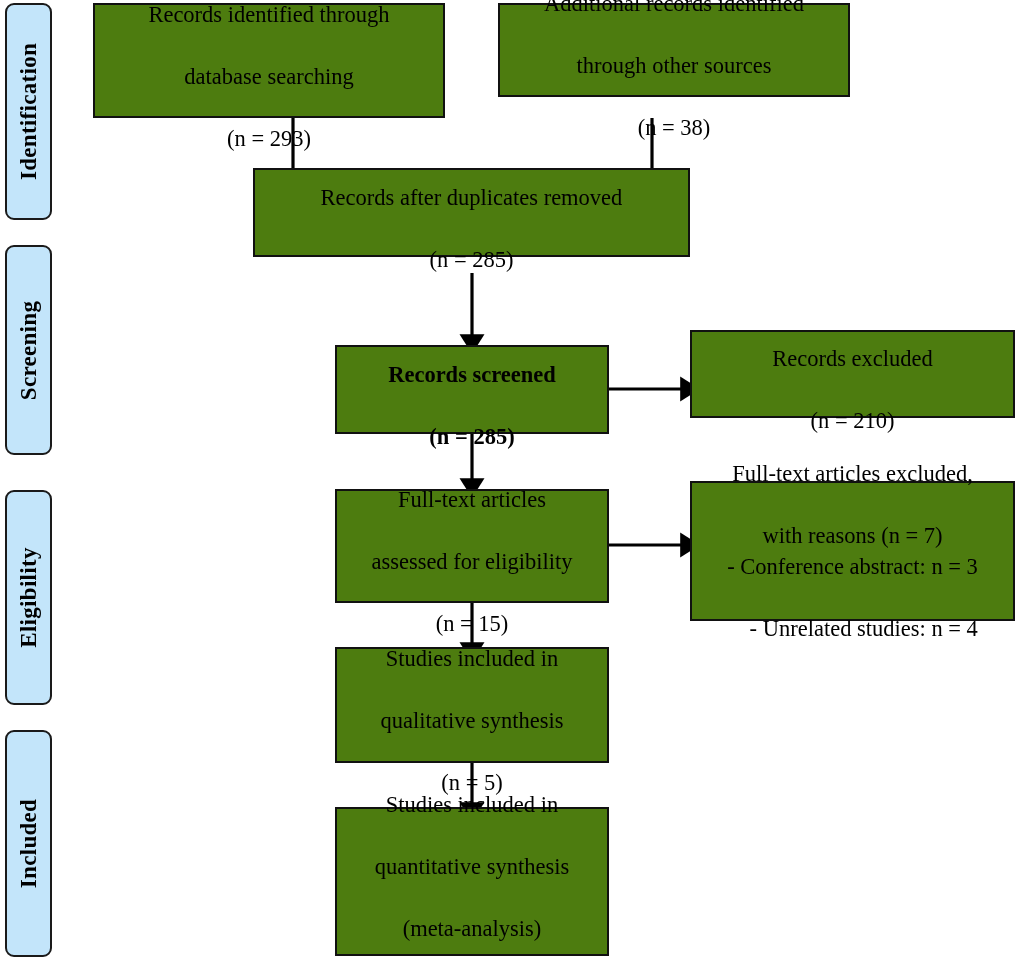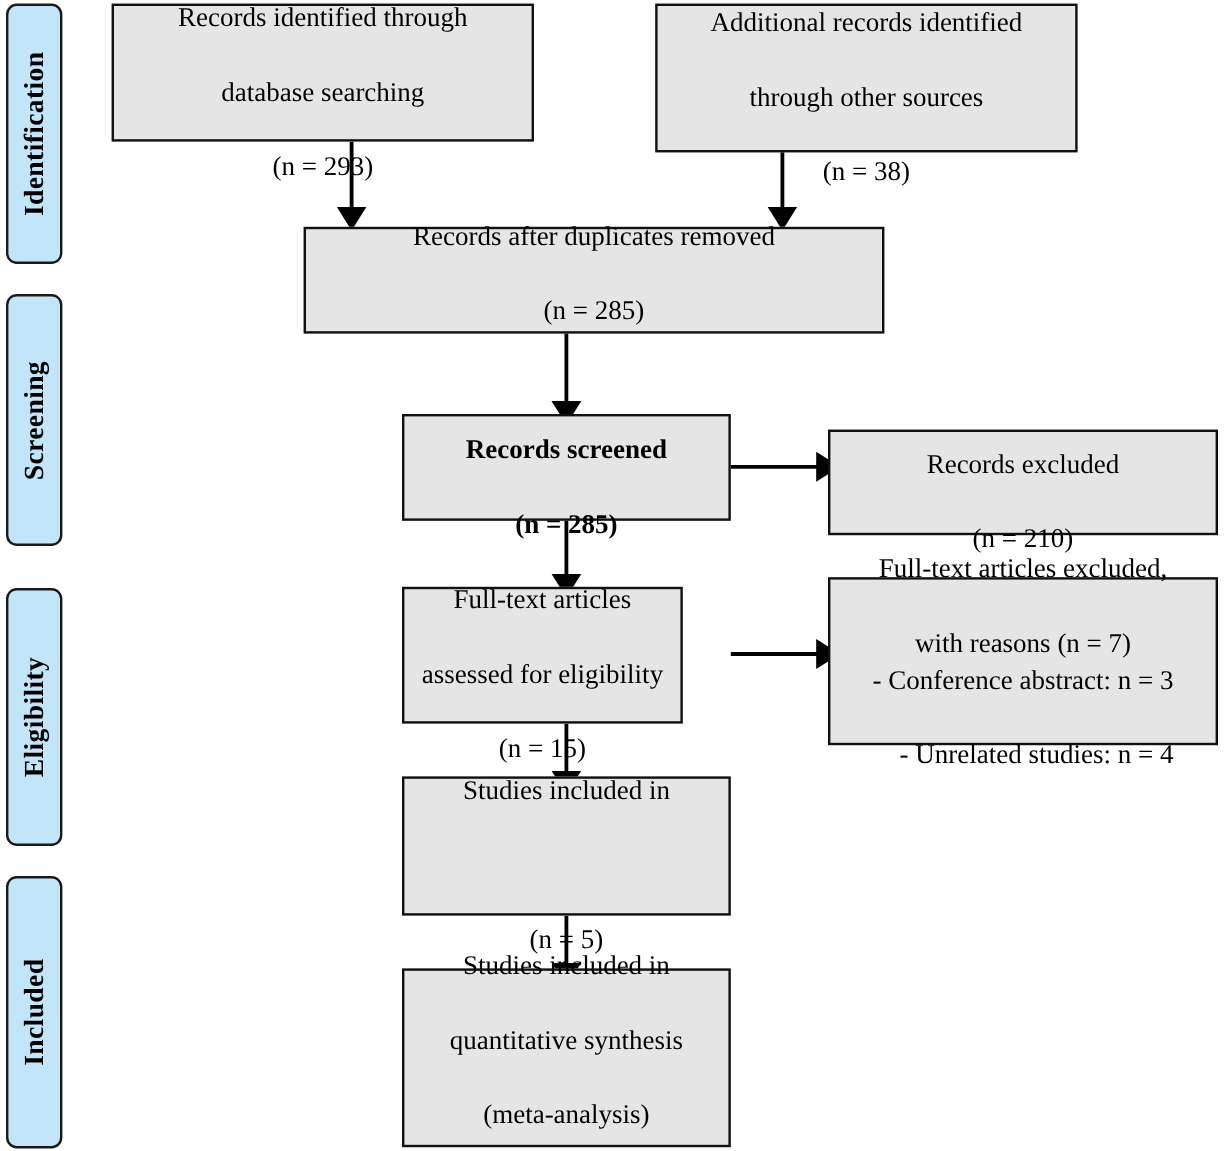--- a/index.html
+++ b/index.html
@@ -40,21 +40,21 @@
     line-height: 1;
     color: #000000;
     white-space: nowrap;
     transform: rotate(-90deg);
   }
 
   
   .flow-box {
     position: absolute;
     box-sizing: border-box;
-    background: #e5e5e5;
+    background: #4d7c0f;
     border: 2.5px solid #111111;
     display: flex;
     align-items: center;
     justify-content: center;
     padding: 2px 6px;
   }
   .flow-box .box-text {
     font-family: "Liberation Serif", "DejaVu Serif", serif;
     font-size: 22.5px;
     line-height: 31px;
@@ -123,70 +123,70 @@
   </div>
 
   <div class="flow-box" style="left:93px; top:3px; width:352px; height:115px;">
     <div class="box-text">
       <span>Records identified through</span><br>
       <span>database searching</span><br>
       <span>(n = 293)</span>
     </div>
   </div>
 
-  <div class="flow-box" style="left:498px; top:3px; width:352px; height:124px;margin-left:48px;">
+  <div class="flow-box" style="left:498px; top:3px; width:352px; height:94px;">
     <div class="box-text">
       <span>Additional records identified</span><br>
       <span>through other sources</span><br>
       <span>(n = 38)</span>
     </div>
   </div>
 
-  <div class="flow-box" style="left:253px; top:189px; width:484px; height:89px;align-items:flex-end;">
+  <div class="flow-box" style="left:253px; top:168px; width:437px; height:89px;">
     <div class="box-text">
       <span>Records after duplicates removed</span><br>
       <span>(n = 285)</span>
     </div>
   </div>
 
   <div class="flow-box" style="left:335px; top:345px; width:274px; height:89px;font-weight:bold;">
     <div class="box-text">
       <span>Records screened</span><br>
       <span>(n = 285)</span>
     </div>
   </div>
 
-  <div class="flow-box" style="left:690px; top:358px; width:325px; height:88px;">
+  <div class="flow-box" style="left:690px; top:330px; width:325px; height:88px;">
     <div class="box-text">
       <span>Records excluded</span><br>
       <span>(n = 210)</span>
     </div>
   </div>
 
-  <div class="flow-box" style="left:335px; top:489px; width:234px; height:114px;">
+  <div class="flow-box" style="left:335px; top:489px; width:274px; height:114px;">
     <div class="box-text">
       <span>Full-text articles</span><br>
       <span>assessed for eligibility</span><br>
       <span>(n = 15)</span>
     </div>
   </div>
 
   <div class="flow-box left-align" style="left:690px; top:481px; width:325px; height:140px;">
     <div class="box-text">
       <span>Full-text articles excluded,</span><br>
       <span>with reasons (n = 7)</span>
       <span class="ln-left">- Conference abstract: n = 3</span>
       <span class="ln-left">- Unrelated studies: n = 4</span>
     </div>
   </div>
 
   <div class="flow-box" style="left:335px; top:647px; width:274px; height:116px;">
     <div class="box-text">
       <span>Studies included in</span><br>
-      <br>
+      <span>qualitative synthesis</span><br>
       <span>(n = 5)</span>
     </div>
   </div>
 
   <div class="flow-box" style="left:335px; top:807px; width:274px; height:149px;">
     <div class="box-text">
       <span>Studies included in</span><br>
       <span>quantitative synthesis</span><br>
       <span>(meta-analysis)</span><br>
       

